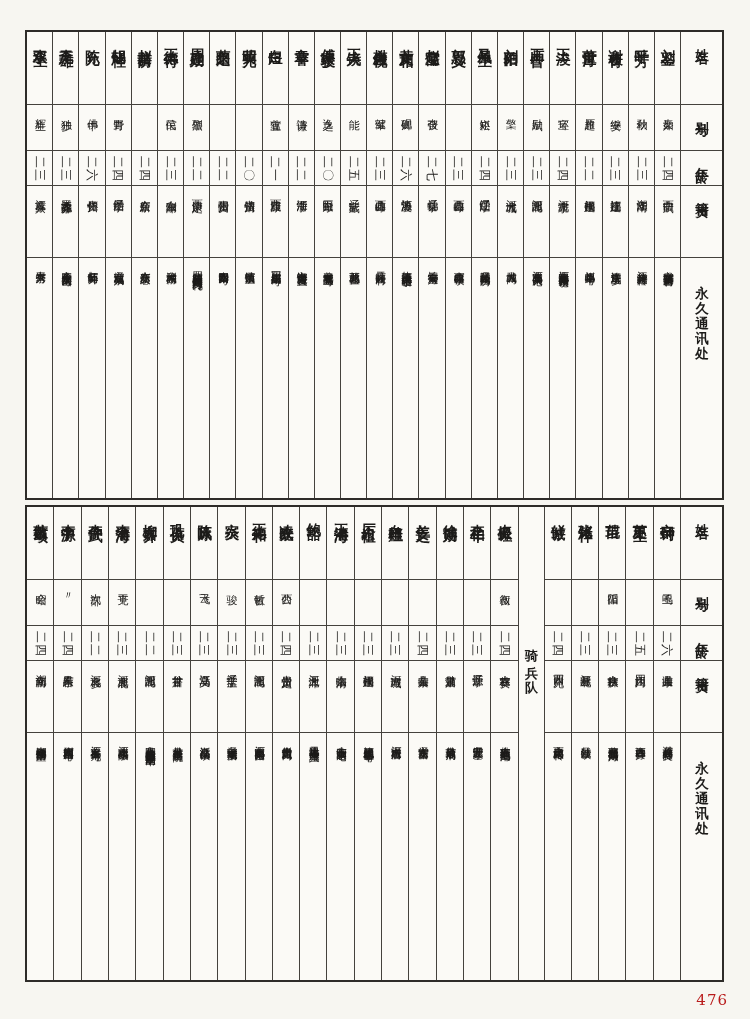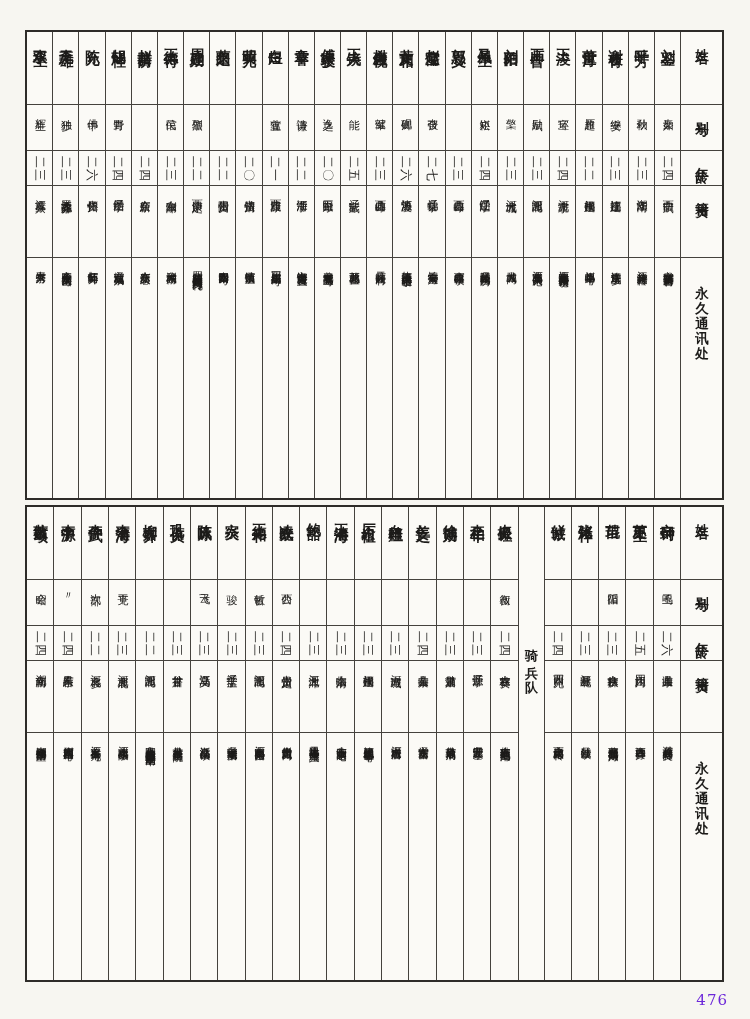--- a/index.html
+++ b/index.html
@@ -50,21 +50,21 @@
   .address .vtext{font-size:10.5px;letter-spacing:0.5px;}
   .col.header .cell .vtext{font-size:13.5px;font-weight:700;letter-spacing:3px;text-orientation:upright;}
   .col.header .r-address .vtext{letter-spacing:15px;padding-top:12px;}
   .section-label{
     writing-mode:vertical-rl;text-orientation:upright;
     font-size:13px;font-weight:700;letter-spacing:16px;
     margin-top:132px;align-self:center;
   }
   .page-number{
     position:absolute;right:22px;bottom:10px;
-    font-size:15px;letter-spacing:1px;color:#6d28d9;
+    font-size:15px;letter-spacing:1px;color:#b91c1c;
     font-family:"DejaVu Serif","Liberation Serif",serif;
   }
 </style>
 </head>
 <body>
 
 <div class="page">
   <div class="dtable" id="table-top">
       <div class="col header">
         <div class="cell r-name name">

